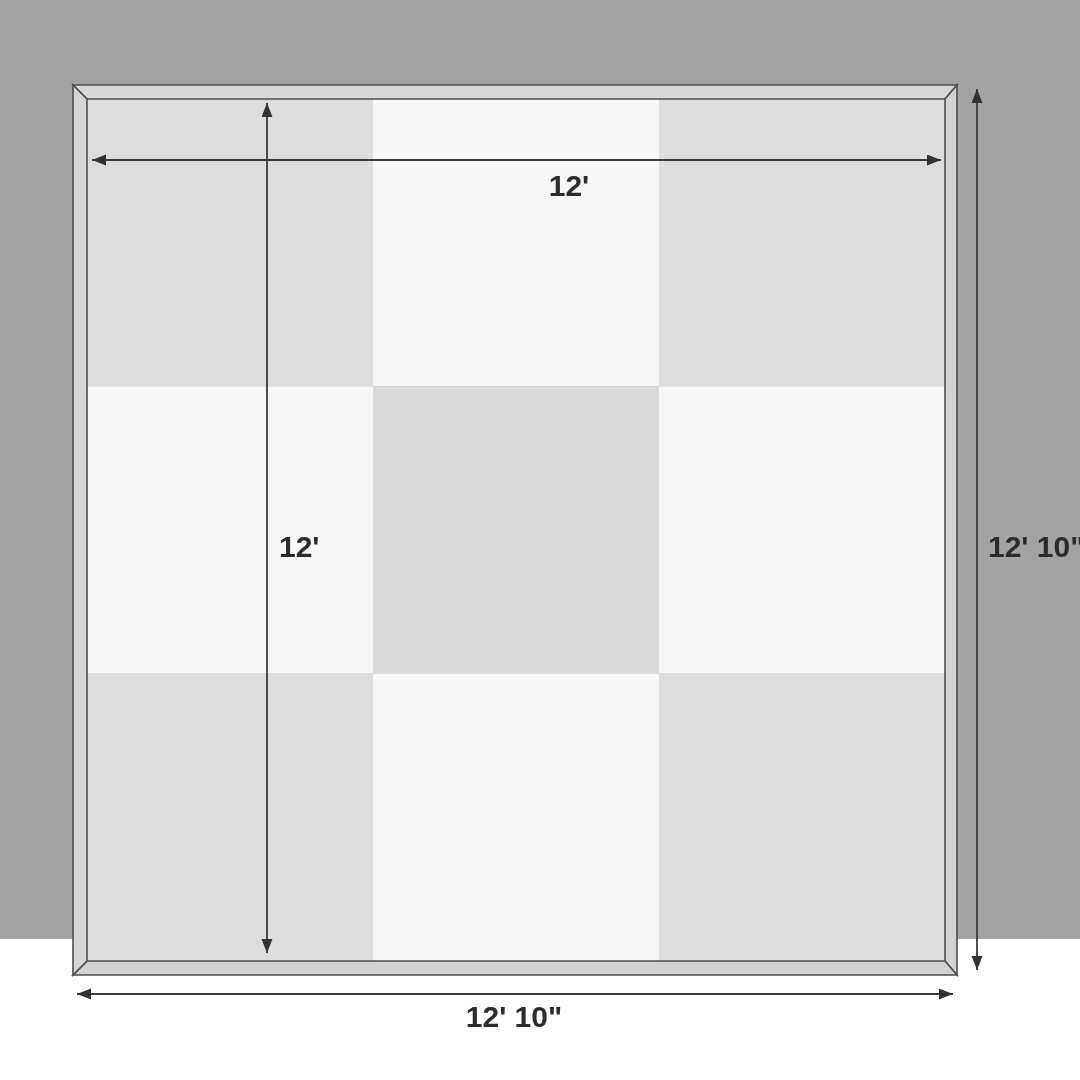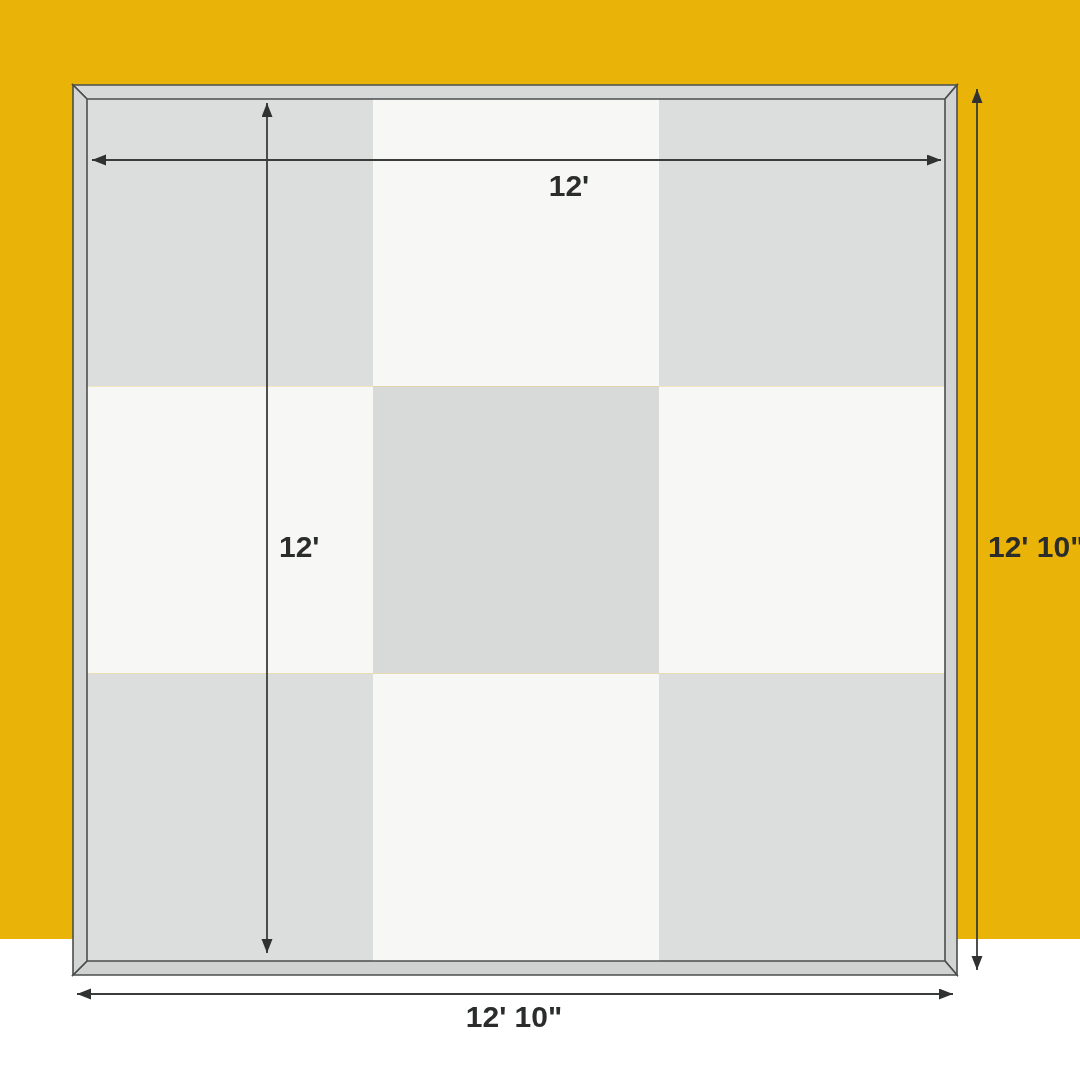--- a/index.html
+++ b/index.html
@@ -7,21 +7,21 @@
     padding: 0;
     background: #ffffff;
     width: 1080px;
     height: 1080px;
     overflow: hidden;
   }
   .stage {
     position: relative;
     width: 1080px;
     height: 939px;
-    background: #eab308;
+    background: #a3a3a3;
     text-decoration: underline;
   }
   svg text {
     font-family: "Liberation Sans", "DejaVu Sans", sans-serif;
     font-size: 30px;
     font-weight: bold;
     fill: #2b2d2c;
   }
   .dim-line {
     stroke: #3a3c3b;

